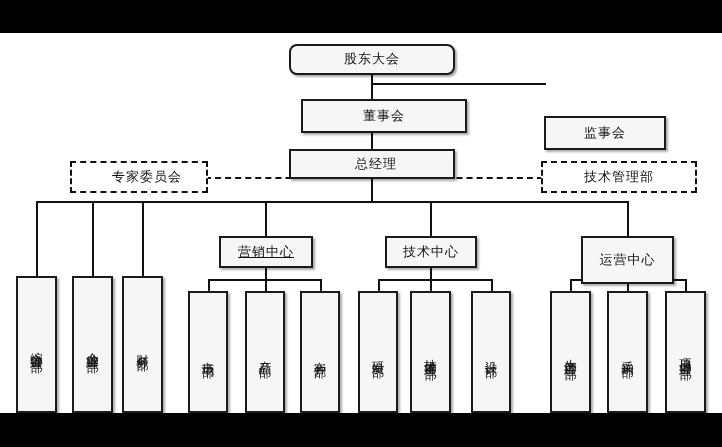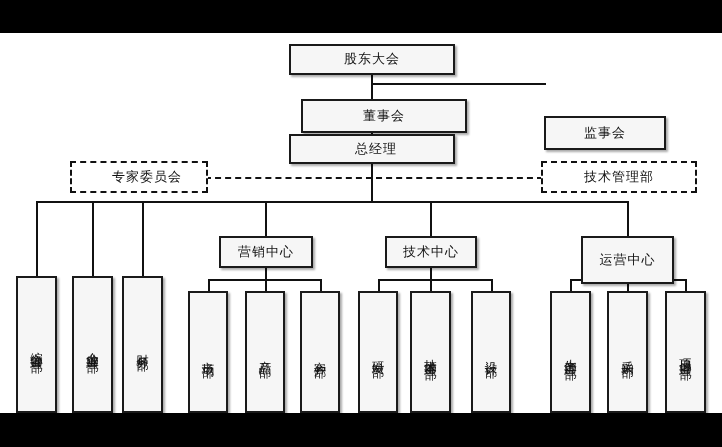--- a/index.html
+++ b/index.html
@@ -97,45 +97,45 @@
   <div class="ln v" style="left:378px;top:246px;height:12px;"></div>
   <div class="ln v" style="left:430px;top:246px;height:12px;"></div>
   <div class="ln v" style="left:491px;top:246px;height:12px;"></div>
 
   <div class="ln v" style="left:627px;top:234px;height:13px;"></div>
   <div class="ln h" style="left:570px;top:246px;width:116px;"></div>
   <div class="ln v" style="left:570px;top:246px;height:12px;"></div>
   <div class="ln v" style="left:627px;top:246px;height:12px;"></div>
   <div class="ln v" style="left:685px;top:246px;height:12px;"></div>
 
-  <div class="box h" style="left:289px;top:11px;width:166px;height:31px;">
+  <div class="box h" style="left:289px;top:11px;width:166px;height:31px;border-radius:8px;">
     <span class="lbl">股东大会</span>
   </div>
 
   <div class="box h" style="left:544px;top:35px;width:122px;height:34px;margin-top:48px;">
     <span class="lbl">监事会</span>
   </div>
 
   <div class="box h" style="left:289px;top:66px;width:166px;height:34px;margin-left:12px;">
     <span class="lbl">董事会</span>
   </div>
 
-  <div class="box h" style="left:289px;top:101px;width:166px;height:30px;padding-left:8px;">
+  <div class="box h" style="left:289px;top:116px;width:166px;height:30px;padding-left:8px;">
     <span class="lbl">总经理</span>
   </div>
 
   <div class="box h dashed" style="left:70px;top:128px;width:138px;height:32px;padding-left:16px;">
     <span class="lbl">专家委员会</span>
   </div>
 
   <div class="box h dashed" style="left:541px;top:128px;width:156px;height:32px;">
     <span class="lbl">技术管理部</span>
   </div>
 
-  <div class="box h" style="left:219px;top:203px;width:94px;height:32px;">
+  <div class="box h" style="left:219px;top:203px;width:94px;height:32px;text-decoration:underline;">
     <span class="lbl">营销中心</span>
   </div>
 
   <div class="box h" style="left:385px;top:203px;width:92px;height:32px;">
     <span class="lbl">技术中心</span>
   </div>
 
   <div class="box h" style="left:581px;top:203px;width:93px;height:48px;">
     <span class="lbl">运营中心</span>
   </div>

